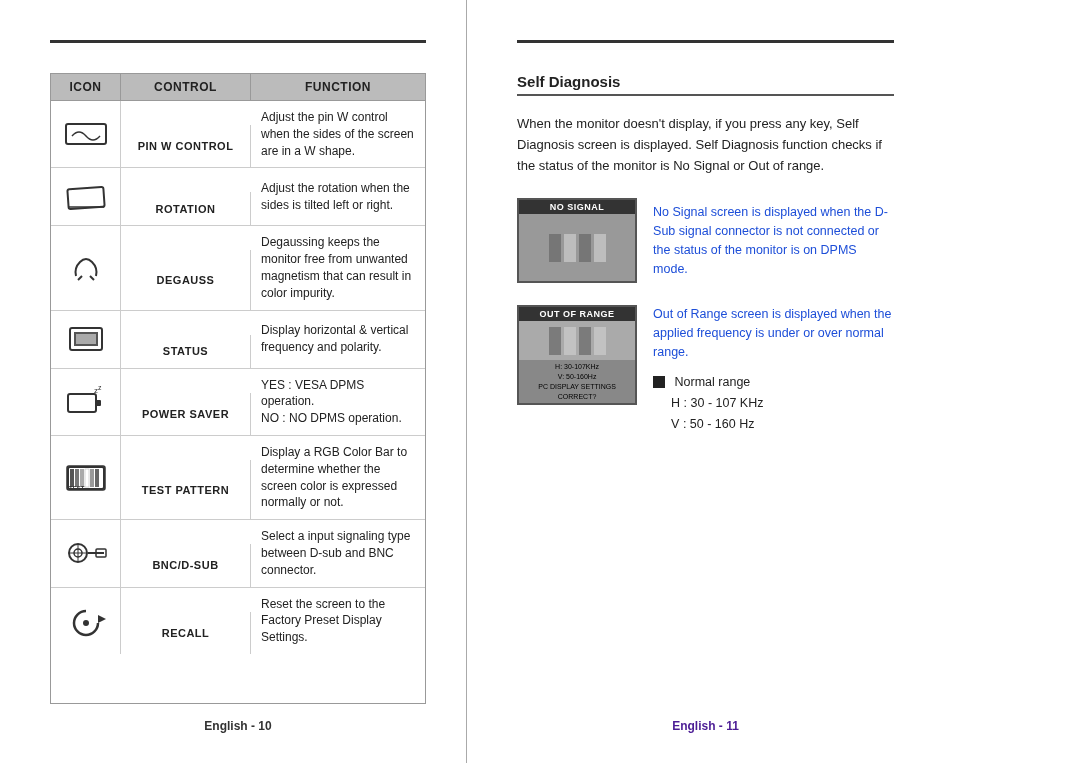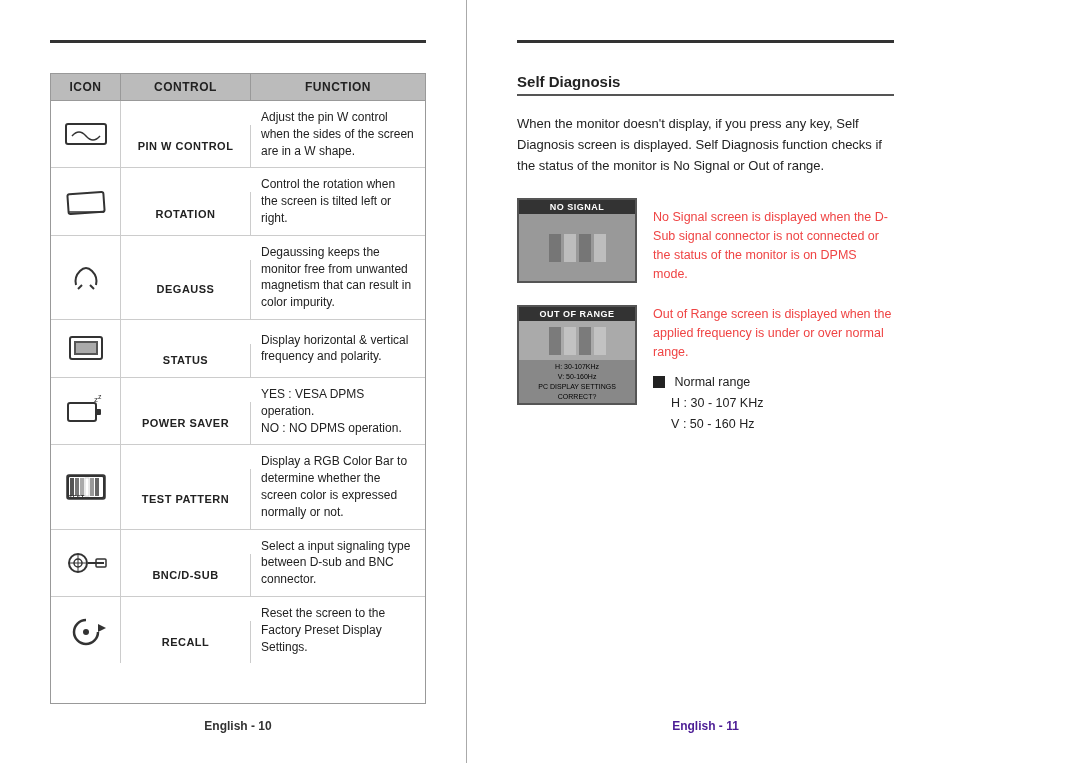--- a/index.html
+++ b/index.html
@@ -112,21 +112,21 @@
       display: inline-block;
     }
     .intro-text {
       font-size: 13px;
       line-height: 1.6;
       margin-bottom: 22px;
       color: #222;
     }
     .diagnosis-item {
       display: flex;
-      align-items: flex-end;
+      align-items: center;
       margin-bottom: 22px;
       gap: 16px;
     }
     .screen-mock {
       min-width: 120px;
       width: 120px;
       height: 85px;
       border: 2px solid #555;
       background: #888;
       display: flex;
@@ -161,21 +161,21 @@
     .stripe {
       width: 12px;
       height: 28px;
       background: #ccc;
       opacity: 0.7;
     }
     .stripe.dark { background: #666; }
     .diagnosis-text {
       font-size: 12.5px;
       line-height: 1.5;
-      color: #ef4444;
+      color: #1d4ed8;
     }
 
     
     .out-of-range-screen {
       min-width: 120px;
       width: 120px;
       height: 100px;
       border: 2px solid #555;
       background: #888;
       display: flex;
@@ -261,21 +261,21 @@
       </div>
 
       <div class="table-row">
         <div class="cell-icon">
           <svg class="icon-svg" viewBox="0 0 44 32">
             <rect x="4" y="7" width="36" height="20" rx="2" fill="none" stroke="#333" stroke-width="2" transform="rotate(-4 22 17)"></rect>
             <line x1="4" y1="26" x2="40" y2="26" stroke="#333" stroke-width="1.5"></line>
           </svg>
         </div>
         <div class="cell-control">ROTATION</div>
-        <div class="cell-function">Control the rotation when the screen is tilted left or right.</div>
+        <div class="cell-function">Adjust the rotation when the sides is tilted left or right.</div>
       </div>
 
       <div class="table-row" style="min-height:72px;">
         <div class="cell-icon">
           <svg class="icon-svg" viewBox="0 0 44 32">
             <path d="M12 24 Q10 16 16 10 Q22 4 28 10 Q34 16 32 24" fill="none" stroke="#333" stroke-width="2"></path>
             <line x1="18" y1="24" x2="14" y2="28" stroke="#333" stroke-width="2"></line>
             <line x1="26" y1="24" x2="30" y2="28" stroke="#333" stroke-width="2"></line>
           </svg>
         </div>

